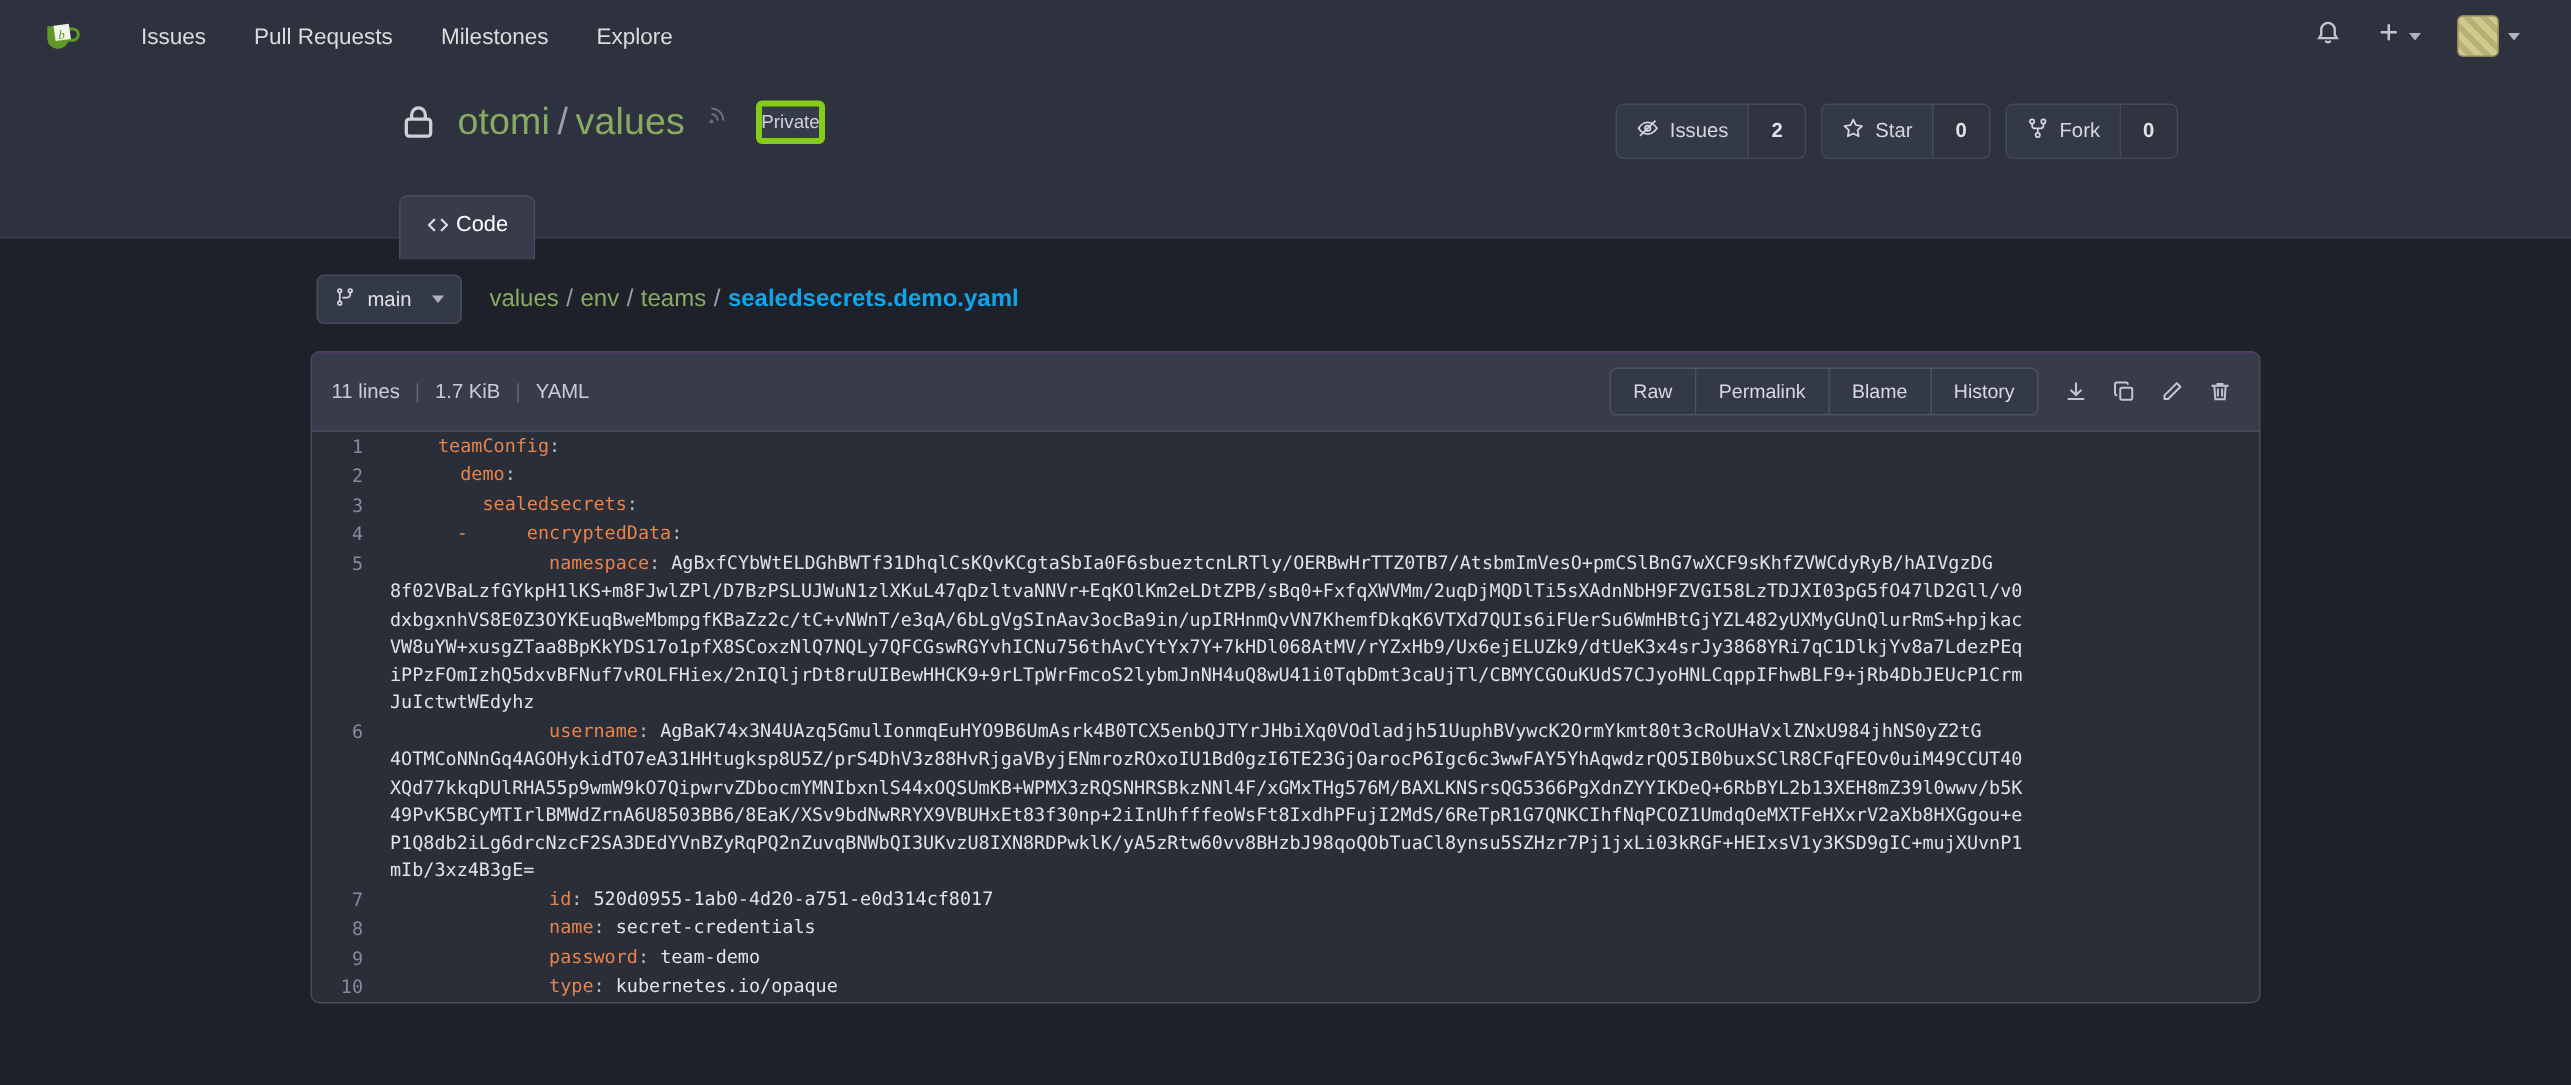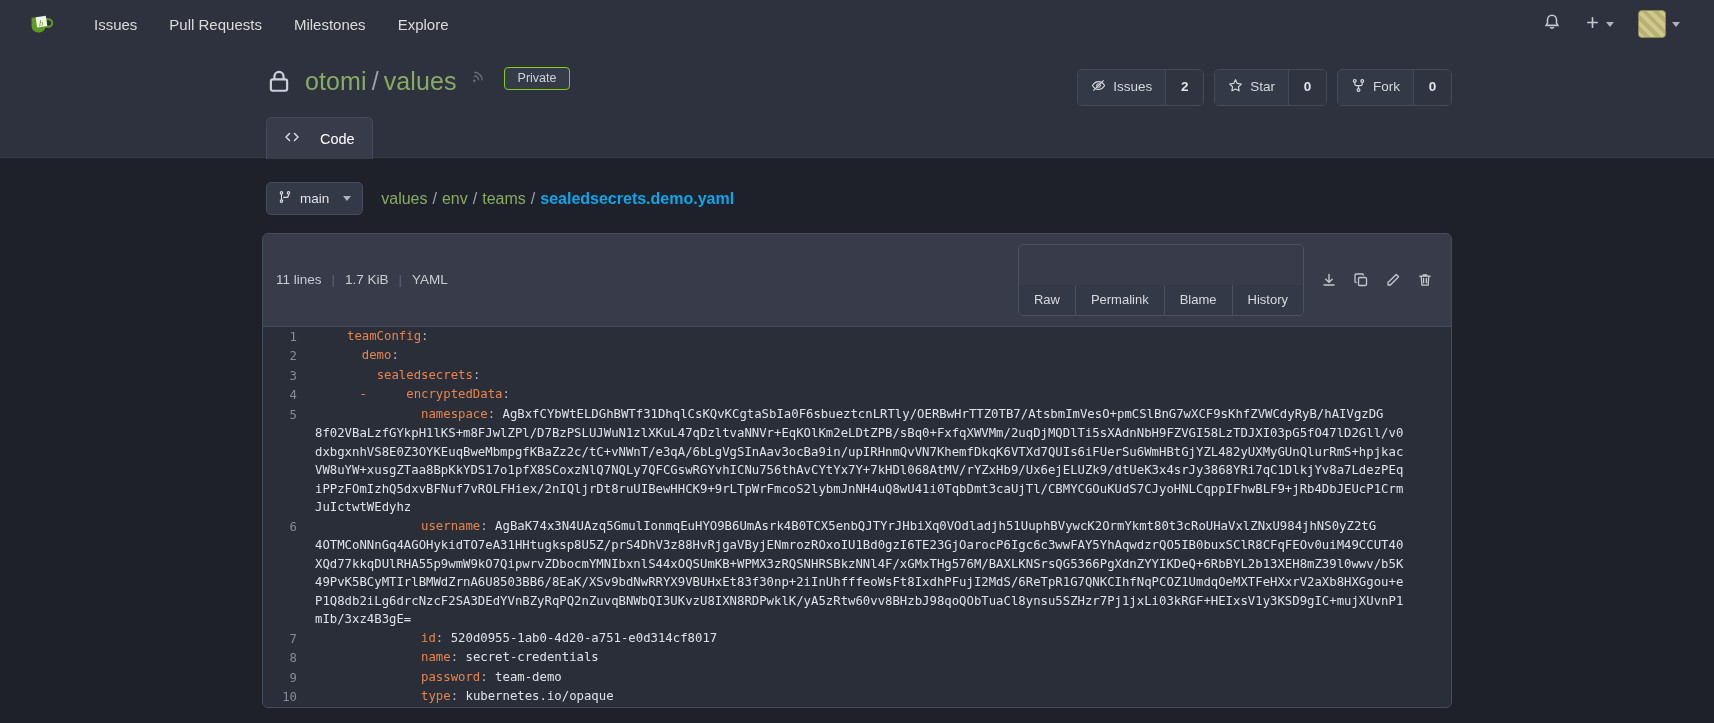--- a/index.html
+++ b/index.html
@@ -82,25 +82,25 @@
   .repo-name {
     font-size: 25px;
     letter-spacing: .1px;
   }
   .repo-owner { color: #87ab63; cursor: pointer; }
   .repo-sep { color: #9aa0ad; margin: 0 5px; }
   .repo-repo { color: #87ab63; font-weight: 400; cursor: pointer; }
   .rss-icon { margin-left: 13px; opacity: .55; display:flex; align-items:center; }
   .private-badge {
     margin-left: 17px;
-    border: 1px solid #84cc16;
+    border: 4px solid #84cc16;
     border-radius: 4px;
     color: #cfd2d8;
     font-size: 12.5px;
-    padding: 4px 13px;
+    padding: 4px 0;
     background: #363b49;
     line-height: 1;
   }
 
   .repo-actions {
     position: absolute;
     right: 0; top: 2px;
     display: flex;
     gap: 10px;
   }
@@ -129,40 +129,40 @@
     color: #e2e4e9;
   }
 
   
   .repo-tabs {
     display: flex;
     margin-top: 19px;
     padding-left: 4px;
   }
   .tab {
-    display: flex; align-items: center; gap: 20px;
+    display: flex; gap: 4px;
     padding: 11px 17px;
     font-size: 14.5px;
     color: #c6c9d1;
     border: 1px solid transparent;
     border-bottom: none;
     border-radius: 6px 6px 0 0;
     cursor: pointer;
     position: relative;
-    top: 2px;
+    top: 15px;
   }
   .tab.active {
     background: #383c4a;
     border-color: #474c5c;
     color: #fff;
   }
 
   
   .content {
-    width: 1190px;
+    width: 1300px;
     margin: 0 auto;
     padding-top: 24px;
   }
   .path-row {
     display: flex;
     align-items: center;
     padding-left: 4px;
     margin-bottom: 18px;
   }
   .branch-btn {
@@ -217,21 +217,20 @@
     overflow: hidden;
   }
   .seg-group > div {
     padding: 7px 15px;
     font-size: 13px;
     color: #d7d9df;
     background: #343947;
     cursor: pointer;
     border-right: 1px solid #4d5263;
     line-height: 1.2;
-    margin-top: 40px;
   }
   .seg-group > div:last-child { border-right: none; }
   .icon-actions { display: flex; align-items: center; gap: 6px; }
   .icon-act {
     width: 26px; height: 26px;
     display: flex; align-items: center; justify-content: center;
     color: #c3c6cd;
     cursor: pointer;
     border-radius: 4px;
   }

